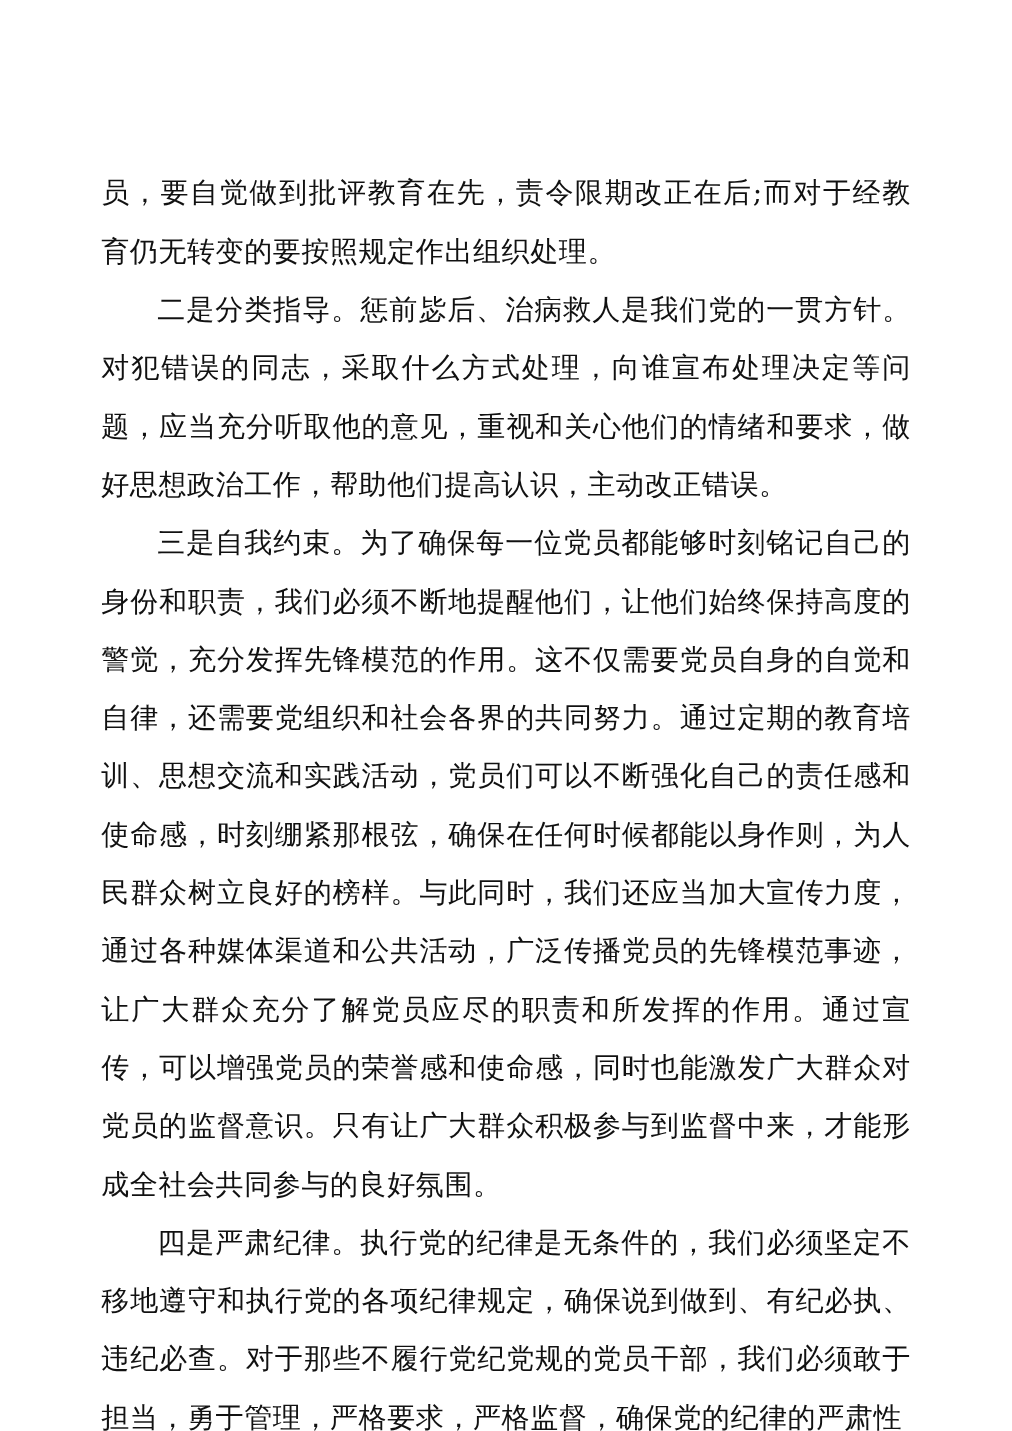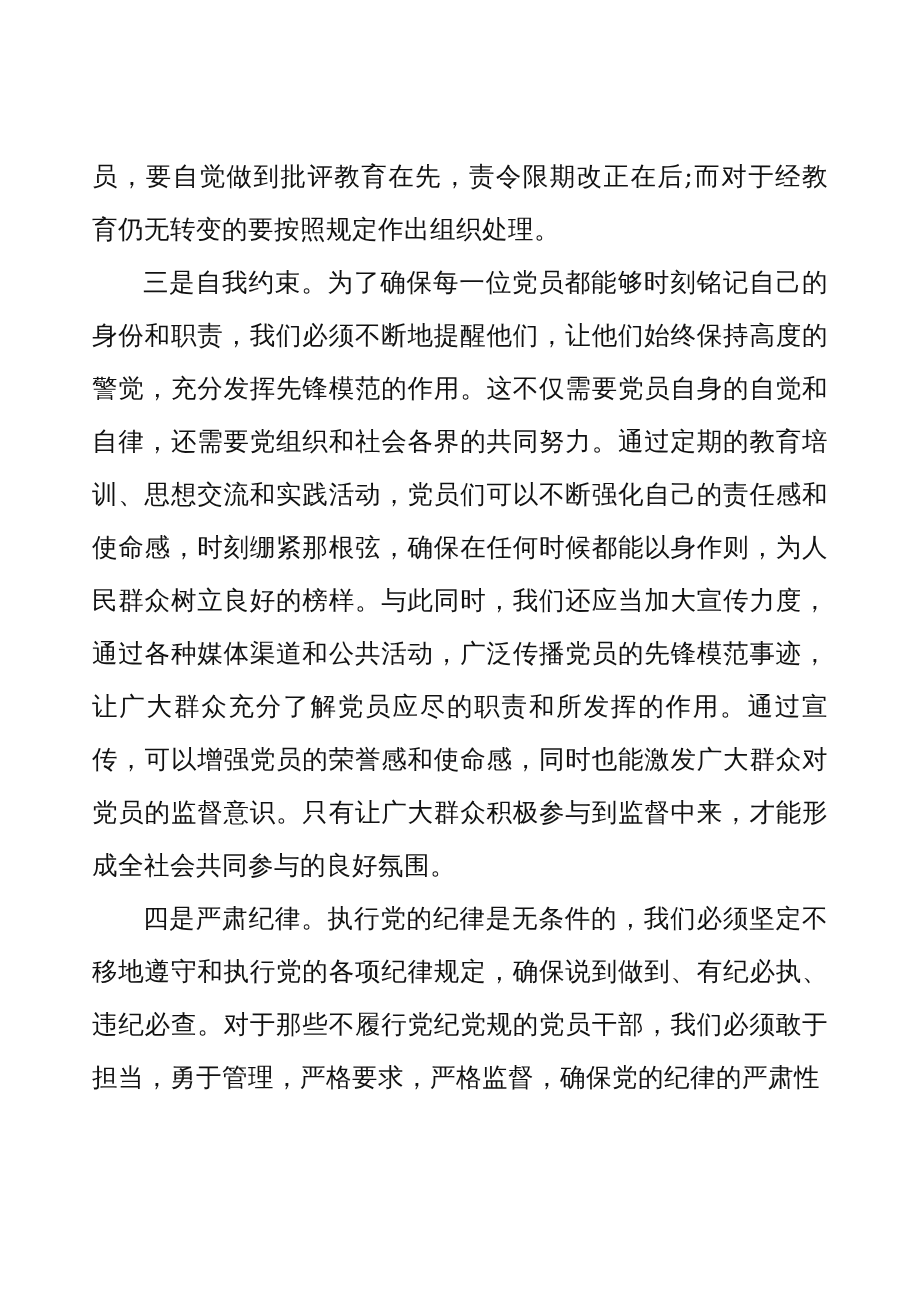--- a/index.html
+++ b/index.html
@@ -32,16 +32,17 @@
   .para.indent {
     text-indent: 2em;
   }
 </style>
 </head>
 <body>
 
 <div class="page">
   <div class="doc-body">
     <p class="para">员，要自觉做到批评教育在先，责令限期改正在后;而对于经教育仍无转变的要按照规定作出组织处理。</p>
+    <p class="para indent">二是分类指导。惩前毖后、治病救人是我们党的一贯方针。对犯错误的同志，采取什么方式处理，向谁宣布处理决定等问题，应当充分听取他的意见，重视和关心他们的情绪和要求，做好思想政治工作，帮助他们提高认识，主动改正错误。</p>
     <p class="para indent">三是自我约束。为了确保每一位党员都能够时刻铭记自己的身份和职责，我们必须不断地提醒他们，让他们始终保持高度的警觉，充分发挥先锋模范的作用。这不仅需要党员自身的自觉和自律，还需要党组织和社会各界的共同努力。通过定期的教育培训、思想交流和实践活动，党员们可以不断强化自己的责任感和使命感，时刻绷紧那根弦，确保在任何时候都能以身作则，为人民群众树立良好的榜样。与此同时，我们还应当加大宣传力度，通过各种媒体渠道和公共活动，广泛传播党员的先锋模范事迹，让广大群众充分了解党员应尽的职责和所发挥的作用。通过宣传，可以增强党员的荣誉感和使命感，同时也能激发广大群众对党员的监督意识。只有让广大群众积极参与到监督中来，才能形成全社会共同参与的良好氛围。</p>
     <p class="para indent">四是严肃纪律。执行党的纪律是无条件的，我们必须坚定不移地遵守和执行党的各项纪律规定，确保说到做到、有纪必执、违纪必查。对于那些不履行党纪党规的党员干部，我们必须敢于担当，勇于管理，严格要求，严格监督，确保党的纪律的严肃性</p>
   </div>
 </div>
 
 </body></html>

